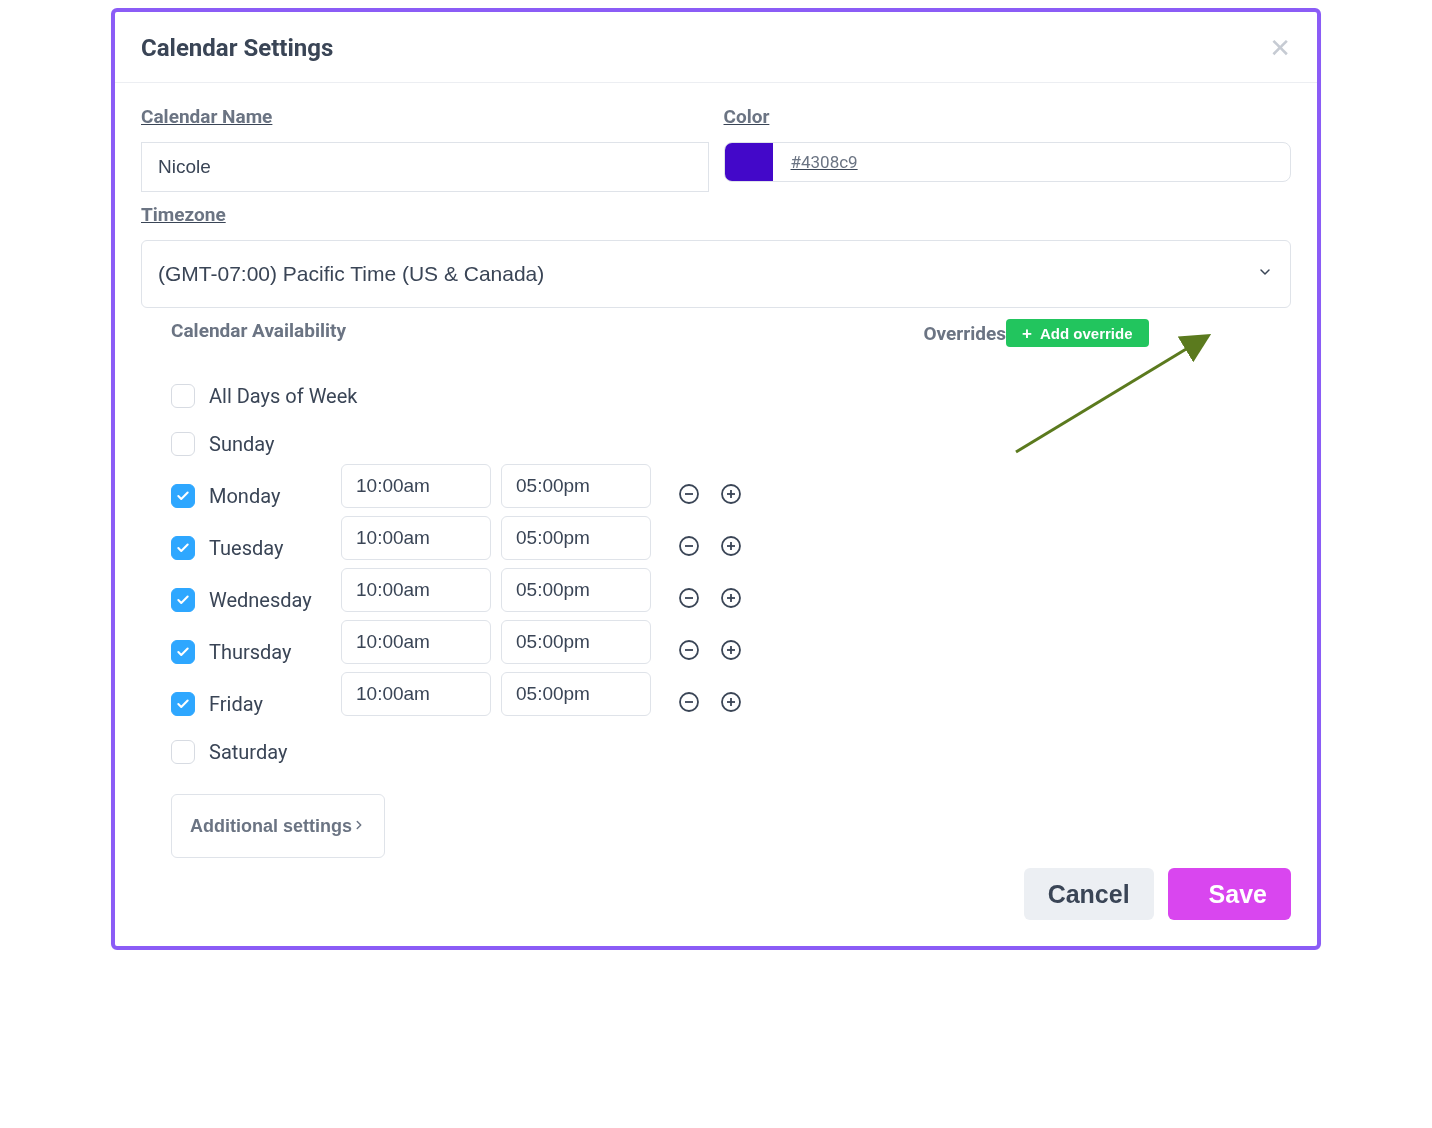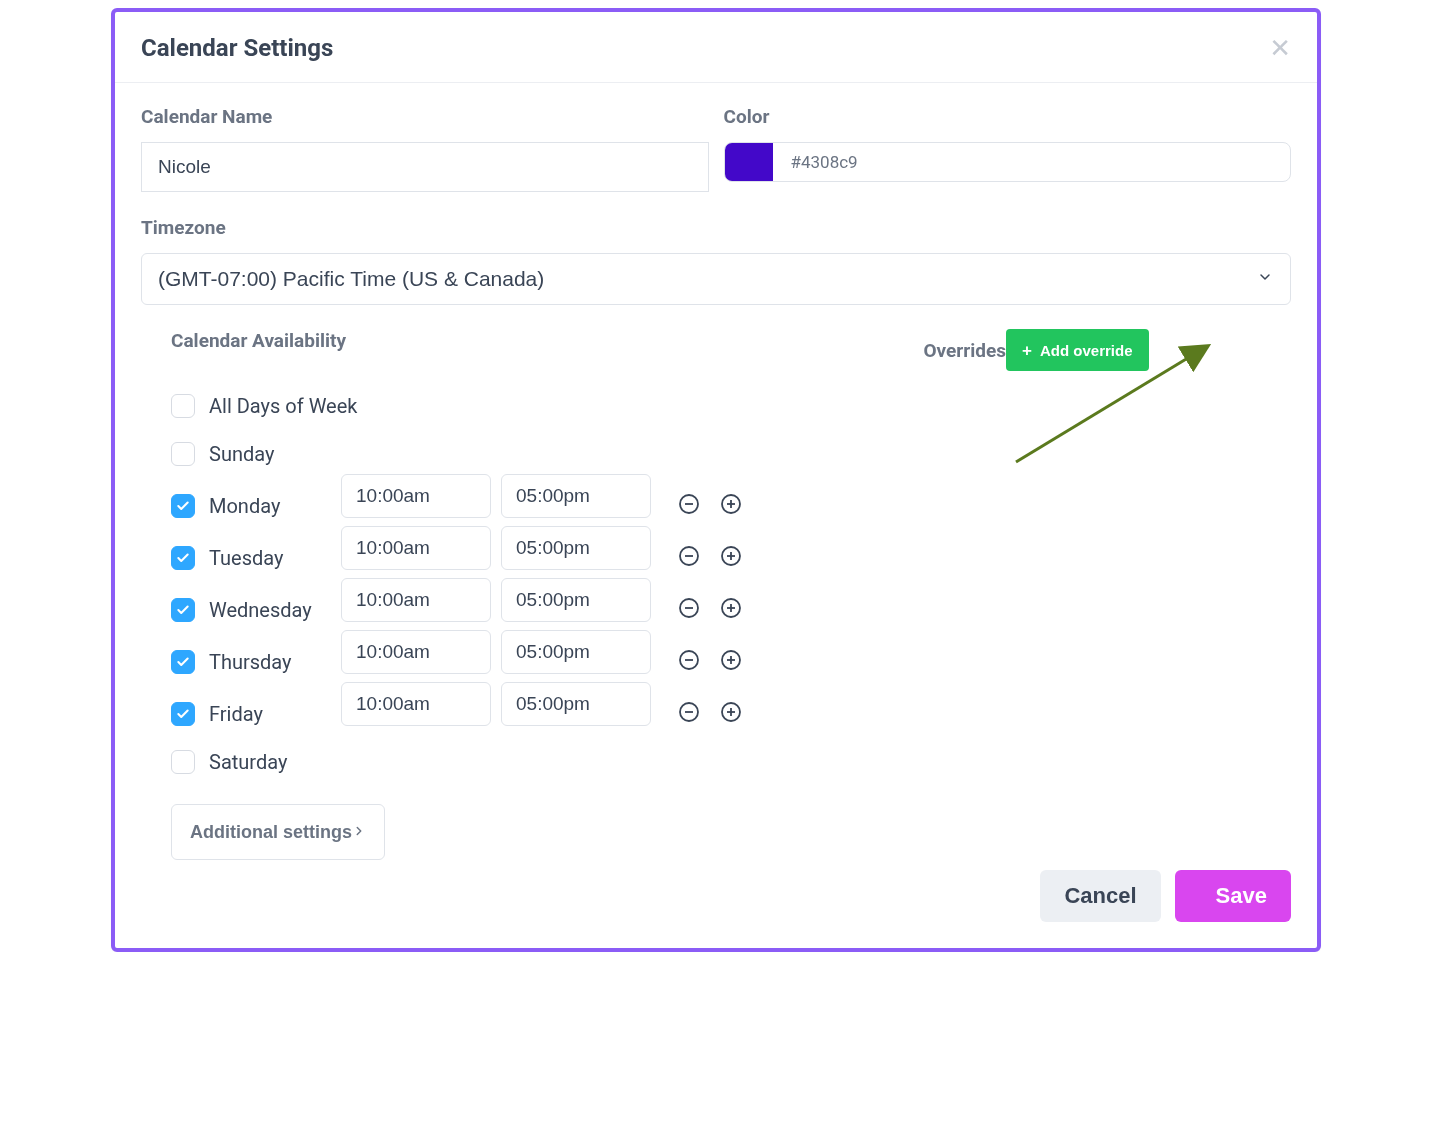--- a/index.html
+++ b/index.html
@@ -34,21 +34,22 @@
     color:#c6cbd3;
     cursor:pointer;
     line-height:1;
   }
   .modal-body {
     padding: 22px 26px 10px 26px;
   }
   .row {
     display:flex;
     gap: 15px;
-    margin-bottom: 24px;
+    margin-bottom: 11px;
+    text-decoration: underline;
   }
   .col { flex:1; min-width:0; }
   .field-label {
     font-size: 19px;
     font-weight:700;
     color:#6b7483;
     margin-bottom: 14px;
   }
   .text-input {
     width:100%;
@@ -78,21 +79,21 @@
     align-items:center;
     padding:0 18px;
     font-size:17px;
     color:#6b7483;
   }
   .select-wrap {
     position:relative;
   }
   .select {
     width:100%;
-    height:52px;
+    height:68px;
     border:1px solid #dfe3e9;
     border-radius:6px;
     padding:0 44px 0 16px;
     font-size:21px;
     color:#3a4556;
     background:#fff;
     appearance:none;
     cursor:pointer;
   }
   .select-caret {
@@ -120,21 +121,21 @@
     display:flex;
     align-items:center;
     justify-content:center;
     margin-bottom: 18px;
   }
   .btn-green {
     background:#22c55e;
     color:#fff;
     border:none;
     border-radius:4px;
-    height:42px;
+    height:28px;
     padding:0 16px;
     font-size:15px;
     font-weight:600;
     display:inline-flex;
     align-items:center;
     gap:8px;
     cursor:pointer;
   }
   .plus-icn { font-size:17px; font-weight:700; line-height:1; }
   .avail-row {
@@ -182,21 +183,21 @@
     display:inline-flex;
     align-items:center;
     justify-content:center;
     cursor:pointer;
     color:#3a4556;
     margin-left:14px;
   }
   .sub-btn {
     display:inline-flex;
     align-items:center;
-    height:56px;
+    height:64px;
     padding: 0 18px;
     border:1px solid #dfe3e9;
     border-radius:6px;
     background:#fff;
     color:#6b7483;
     font-size:18px;
     font-weight:600;
     cursor:pointer;
     margin-top: 30px;
   }
@@ -204,21 +205,21 @@
     display:flex;
     justify-content:flex-end;
     gap:14px;
     padding: 0 26px 26px 26px;
   }
   .btn {
     height:52px;
     padding:0 24px;
     border:none;
     border-radius:6px;
-    font-size:22px;
+    font-size:25px;
     font-weight:600;
     cursor:pointer;
   }
   .btn-cancel { background:#eceff3; color:#3a4556; }
   .btn-save { background:#d946ef; color:#fff;padding-left:41px; }
   .arrow-annot {
     position:absolute;
     left: 230px;
     top: 8px;
     pointer-events:none;

